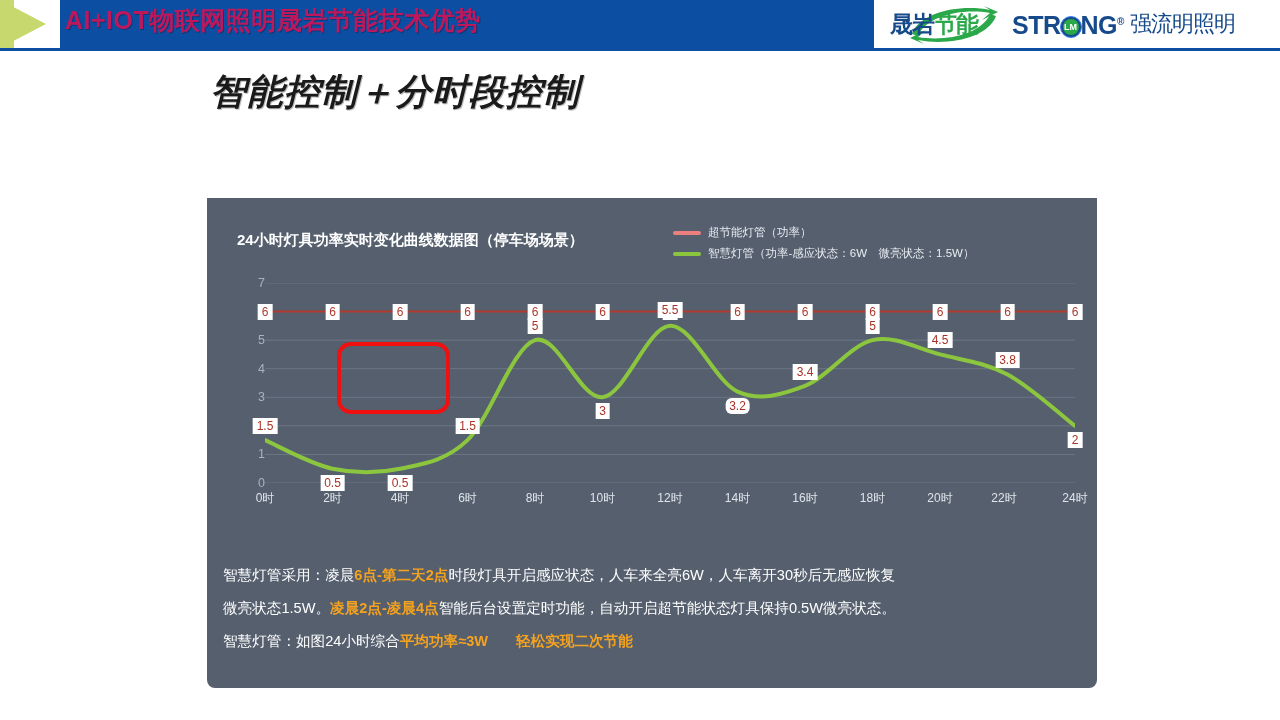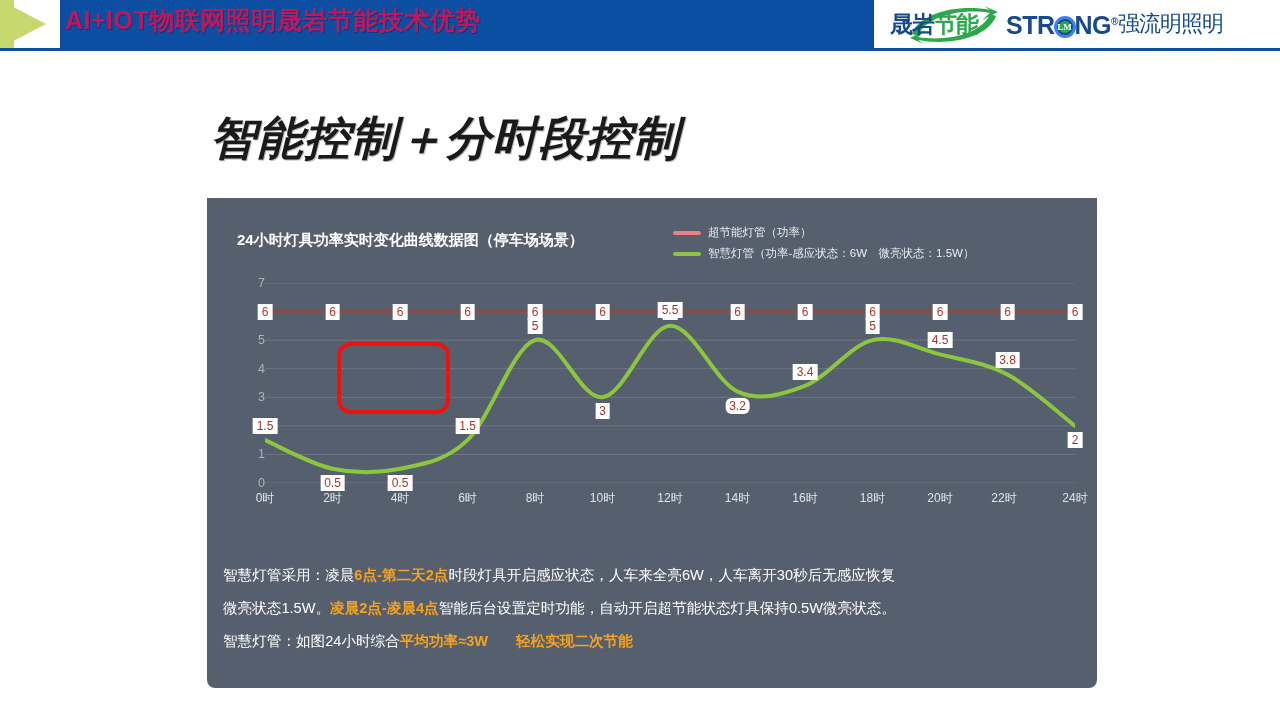--- a/index.html
+++ b/index.html
@@ -33,65 +33,64 @@
   }
   .header-title {
     position: absolute; left: 65px; top: 4px;
     font-size: 25px; font-weight: bold; color: #be185d;
     letter-spacing: 0.5px; line-height: 32px;
     text-shadow: 1px 1px 0 rgba(0,0,0,.25);
   }
   .logo-box {
     position: absolute; right: 0; top: 0; width: 406px; height: 48px;
     background: #ffffff; display: flex; align-items: center;
-    justify-content: flex-start; padding-left: 14px; 
+    justify-content: flex-start; padding-left: 14px; gap: 6px;
   }
   .logo-mark { position: relative; width: 118px; height: 44px; }
   .logo-swoosh {
     position: absolute; left: 18px; top: 2px; width: 96px; height: 40px;
   }
   .logo-cn {
     position: absolute; left: 2px; top: 8px;
     font-size: 23px; font-weight: bold; line-height: 28px;
     letter-spacing: -1px; white-space: nowrap;
   }
   .logo-cn .blue { color: #164a8a; }
   .logo-cn .green { color: #2aa84a; }
   .logo-strong {
     position: relative; font-size: 25px; font-weight: bold; color: #164a8a;
     letter-spacing: -0.5px; line-height: 30px; white-space: nowrap;
   }
   .logo-reg { font-size: 10px; vertical-align: super; }
   .logo-o-badge {
     display: inline-block; position: relative; width: 22px; height: 22px;
-    border-radius: 50%; border: 3px solid #3b82f6; background: #164a8a;
-    vertical-align: -3px; margin: 0 -1px; font-family: Liberation Serif, serif;
+    border-radius: 50%; border: 1px solid #3b82f6; background: #164a8a;
+    vertical-align: -3px; margin: 0 -1px;
   }
   .logo-o-badge span {
     position: absolute; inset: 2px; border-radius: 50%;
     background: #2aa84a; color: #fff; font-size: 9px; font-weight: bold;
     display: flex; align-items: center; justify-content: center;
     letter-spacing: 0;
   }
   .logo-tail {
     font-size: 22px; font-weight: normal; color: #164a8a;
     letter-spacing: -1px; white-space: nowrap;
   }
   .header-underline {
     position: absolute; left: 0; top: 48px; width: 1280px; height: 3px;
     background: #0b4ea2;
   }
 
   
   .subtitle {
     position: absolute; left: 210px; top: 68px;
-    font-size: 46px; font-weight: bold; font-style: italic;
+    font-size: 36px; font-weight: bold; font-style: italic;
     color: #1a1a1a; letter-spacing: 1px; white-space: nowrap;
     text-shadow: 1px 1px 0 #b9b9b9;
-    margin-top: 40px;
   }
 
   
   .chart-panel {
     position: absolute; left: 207px; top: 155px;
     width: 890px; height: 372px;
     background: #555f6e;
     margin-top: 43px;
   }
   .chart-title {

